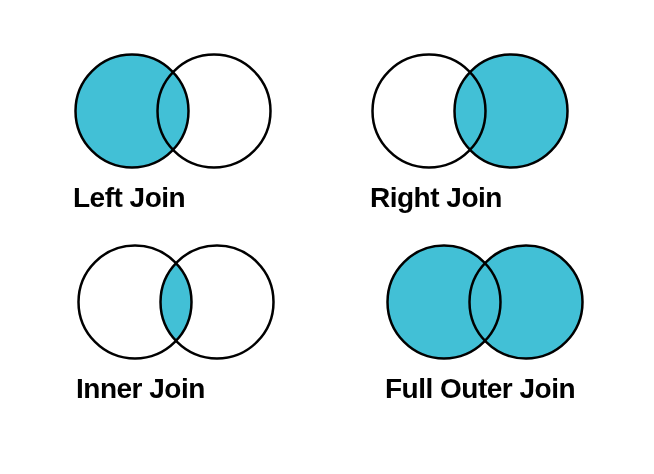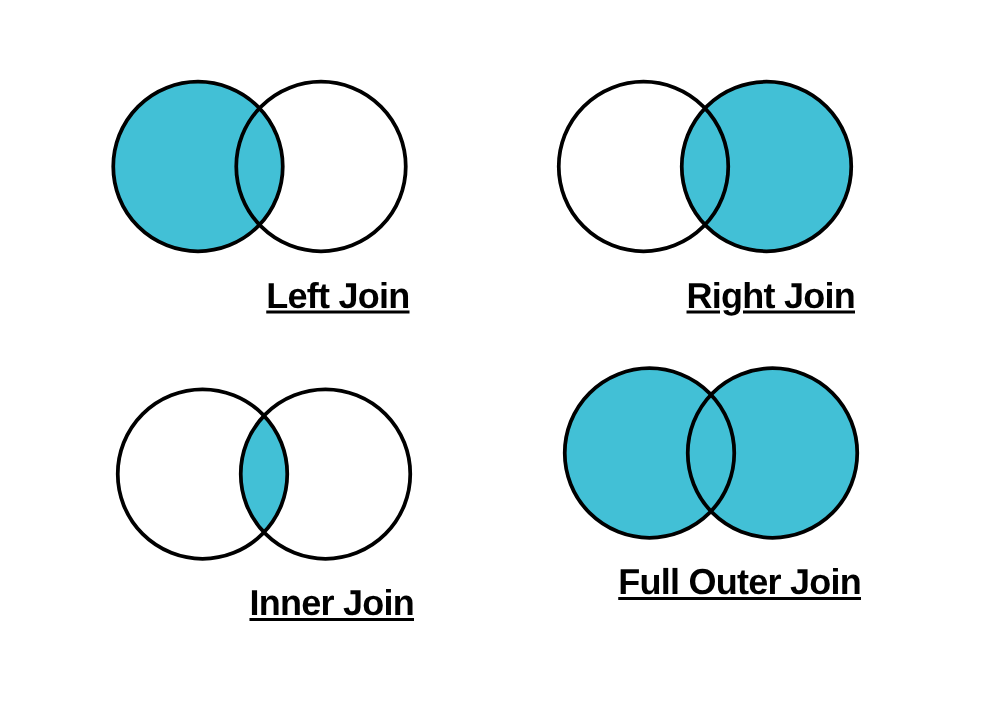--- a/index.html
+++ b/index.html
@@ -21,27 +21,26 @@
     margin: 0;
     padding: 0;
   }
   .venn-svg {
     display: block;
     width: 200px;
     height: 120px;
   }
   .diagram-label {
     margin-top: 8px;
-    font-size: 24px;
+    font-size: 28px;
     font-weight: bold;
     line-height: 38px;
     color: #000000;
-    text-align: right;
+    text-align: left;
     letter-spacing: -0.5px;
-    text-decoration: underline;
   }
 </style>
 </head>
 <body>
 
 <div class="stage">
 
   <figure class="diagram" style="left:73px; top:51px;">
     <svg class="venn-svg" viewBox="0 0 200 120">
       <circle cx="59" cy="60" r="56.5" stroke="none" fill="#42c0d6"></circle>
@@ -57,32 +56,32 @@
     <svg class="venn-svg" viewBox="0 0 200 120">
       <circle cx="59" cy="60" r="56.5" stroke="none" fill="#ffffff"></circle>
       <circle cx="141" cy="60" r="56.5" stroke="none" fill="#42c0d6"></circle>
       <path d="M 100 21.13 A 56.5 56.5 0 0 1 100 98.87 A 56.5 56.5 0 0 1 100 21.13 Z" stroke="none" fill="#42c0d6"></path>
       <circle cx="59" cy="60" r="56.5" fill="none" stroke-width="2.5" stroke="#000000"></circle>
       <circle cx="141" cy="60" r="56.5" fill="none" stroke-width="2.5" stroke="#000000"></circle>
     </svg>
     <figcaption class="diagram-label">Right Join</figcaption>
   </figure>
 
-  <figure class="diagram" style="left:76px; top:256px;">
+  <figure class="diagram" style="left:76px; top:242px;">
     <svg class="venn-svg" viewBox="0 0 200 120">
       <circle cx="59" cy="60" r="56.5" stroke="none" fill="#ffffff"></circle>
       <circle cx="141" cy="60" r="56.5" stroke="none" fill="#ffffff"></circle>
       <path d="M 100 21.13 A 56.5 56.5 0 0 1 100 98.87 A 56.5 56.5 0 0 1 100 21.13 Z" stroke="none" fill="#42c0d6"></path>
       <circle cx="59" cy="60" r="56.5" fill="none" stroke-width="2.5" stroke="#000000"></circle>
       <circle cx="141" cy="60" r="56.5" fill="none" stroke-width="2.5" stroke="#000000"></circle>
     </svg>
     <figcaption class="diagram-label">Inner Join</figcaption>
   </figure>
 
-  <figure class="diagram" style="left:374px; top:242px;">
+  <figure class="diagram" style="left:385px; top:242px;">
     <svg class="venn-svg" viewBox="0 0 200 120">
       <circle cx="59" cy="60" r="56.5" stroke="none" fill="#42c0d6"></circle>
       <circle cx="141" cy="60" r="56.5" stroke="none" fill="#42c0d6"></circle>
       <path d="M 100 21.13 A 56.5 56.5 0 0 1 100 98.87 A 56.5 56.5 0 0 1 100 21.13 Z" stroke="none" fill="#42c0d6"></path>
       <circle cx="59" cy="60" r="56.5" fill="none" stroke-width="2.5" stroke="#000000"></circle>
       <circle cx="141" cy="60" r="56.5" fill="none" stroke-width="2.5" stroke="#000000"></circle>
     </svg>
     <figcaption class="diagram-label">Full Outer Join</figcaption>
   </figure>
 

